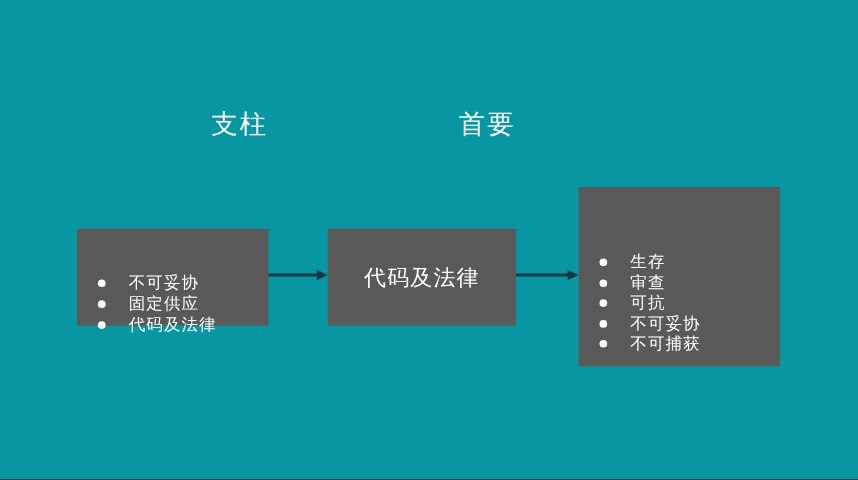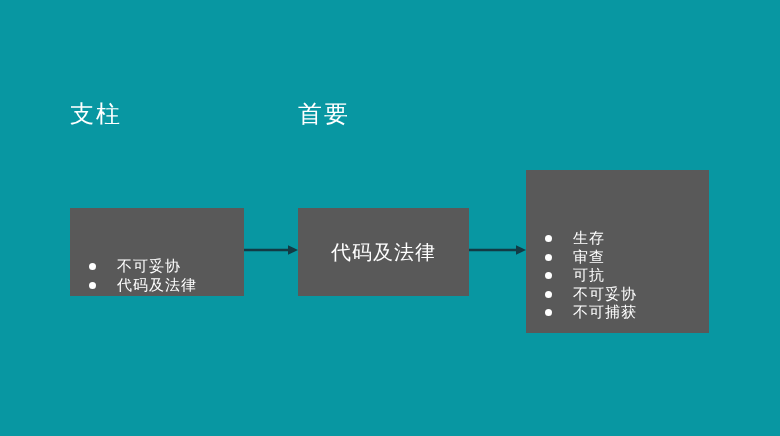--- a/index.html
+++ b/index.html
@@ -20,21 +20,21 @@
     overflow: hidden;
   }
 
   .col-header {
     position: absolute;
     top: 97px;
     height: 34px;
     line-height: 34px;
     color: var(--text);
     font-size: 24px;
-    text-align: left;
+    text-align: right;
     letter-spacing: 2px;
   }
   .h-pillars  { left: 70px;  width: 174px; }
   .h-primary  { left: 298px; width: 171px; }
   .h-benefits { left: 526px; width: 183px; }
 
   .box {
     position: absolute;
     background: var(--box);
     color: var(--text);
@@ -81,20 +81,24 @@
   <div class="col-header h-primary">首要</div>
 
   <div class="box box-pillars">
     <ul class="bullet-list">
       <li>
         <span class="dot"></span>
         <span>不可妥协</span>
       </li>
       <li>
         <span class="dot"></span>
+        <span>固定供应</span>
+      </li>
+      <li>
+        <span class="dot"></span>
         <span>代码及法律</span>
       </li>
     </ul>
   </div>
 
   <svg class="arrow arrow-1" width="54" height="16" viewBox="0 0 54 16">
     <line class="arrow-line" x1="0" y1="8" x2="45" y2="8"></line>
     <polygon class="arrow-head" points="44,3.2 54,8 44,12.8"></polygon>
   </svg>
 

